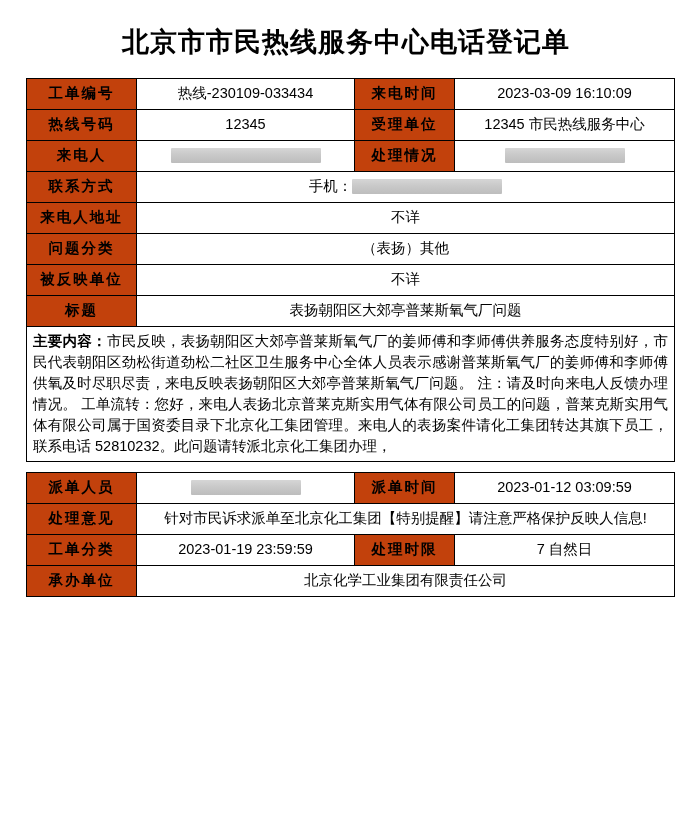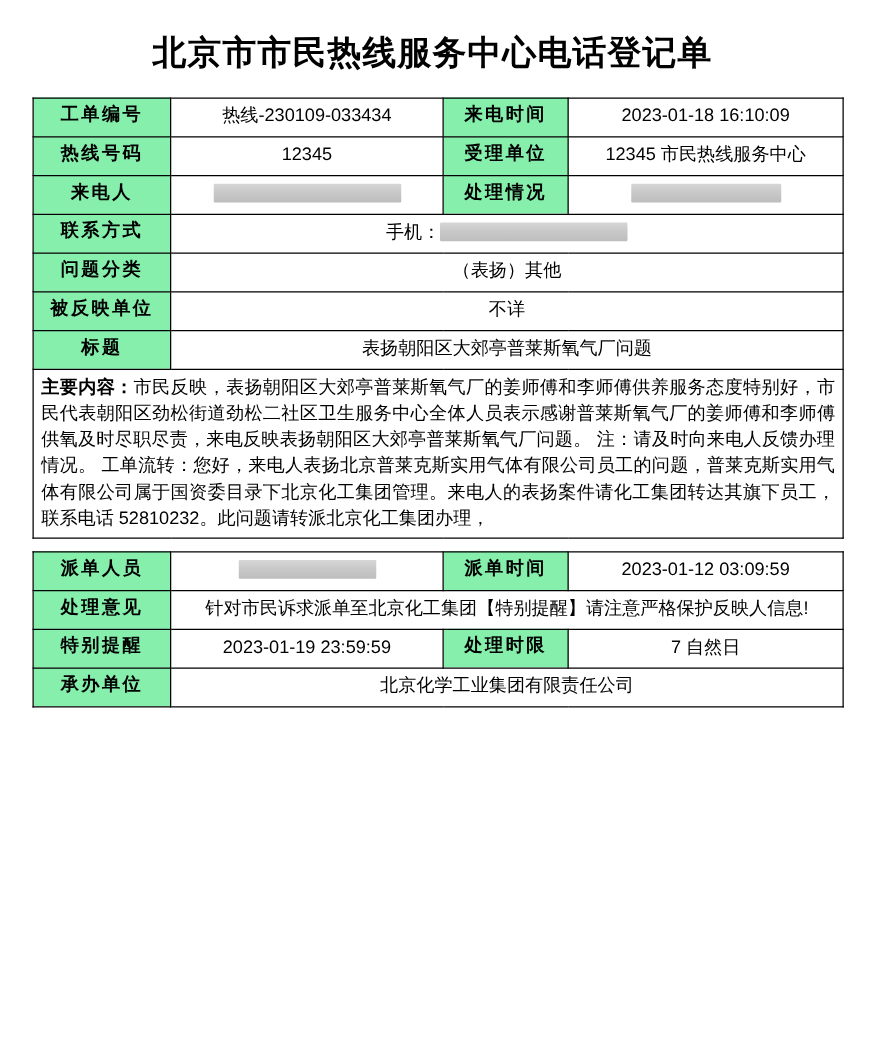--- a/index.html
+++ b/index.html
@@ -39,26 +39,25 @@
   }
   table.form td {
     border: 1px solid #000000;
     font-size: 14.5px;
     line-height: 1.45;
     padding: 4px 6px;
     vertical-align: middle;
     height: 22px;
   }
   td.label {
-    background: #86efac;
+    background: #c2410c;
     text-align: center;
     font-weight: bold;
     letter-spacing: 2px;
     white-space: nowrap;
-    font-family: Liberation Mono, monospace;
   }
   td.value {
     background: #ffffff;
     text-align: center;
     padding-left: 8px;
   }
   td.body-cell {
     text-align: left;
     padding: 6px 8px 10px 8px;
     vertical-align: top;
@@ -100,37 +99,41 @@
       <col style="width:110px">
       <col style="width:218px">
       <col style="width:100px">
       <col style="width:220px">
     </colgroup>
     <tbody>
       <tr>
         <td class="label">工单编号</td>
         <td class="value">热线-230109-033434</td>
         <td class="label">来电时间</td>
-        <td class="value">2023-01-18 16:10:09</td>
+        <td class="value">2023-03-09 16:10:09</td>
       </tr>
       <tr>
         <td class="label">热线号码</td>
         <td class="value">12345</td>
         <td class="label">受理单位</td>
         <td class="value">12345 市民热线服务中心</td>
       </tr>
       <tr>
         <td class="label">来电人</td>
         <td class="value"><span class="redacted r-w150"></span></td>
         <td class="label">处理情况</td>
         <td class="value"><span class="redacted r-w120"></span></td>
       </tr>
       <tr>
         <td class="label">联系方式</td>
         <td class="value" colspan="3"><span>手机：</span><span class="redacted r-w150"></span></td>
+      </tr>
+      <tr>
+        <td class="label">来电人地址</td>
+        <td class="value" colspan="3">不详</td>
       </tr>
       <tr>
         <td class="label">问题分类</td>
         <td class="value" colspan="3">（表扬）其他</td>
       </tr>
       <tr>
         <td class="label">被反映单位</td>
         <td class="value" colspan="3">不详</td>
       </tr>
       <tr>
@@ -157,21 +160,21 @@
         <td class="label">派单人员</td>
         <td class="value"><span class="redacted r-w110"></span></td>
         <td class="label">派单时间</td>
         <td class="value">2023-01-12 03:09:59</td>
       </tr>
       <tr>
         <td class="label tall">处理意见</td>
         <td class="value tall" colspan="3">针对市民诉求派单至北京化工集团【特别提醒】请注意严格保护反映人信息!</td>
       </tr>
       <tr>
-        <td class="label">特别提醒</td>
+        <td class="label">工单分类</td>
         <td class="value">2023-01-19 23:59:59</td>
         <td class="label">处理时限</td>
         <td class="value">7 自然日</td>
       </tr>
       <tr>
         <td class="label">承办单位</td>
         <td class="value" colspan="3">北京化学工业集团有限责任公司</td>
       </tr>
     </tbody>
   </table>

